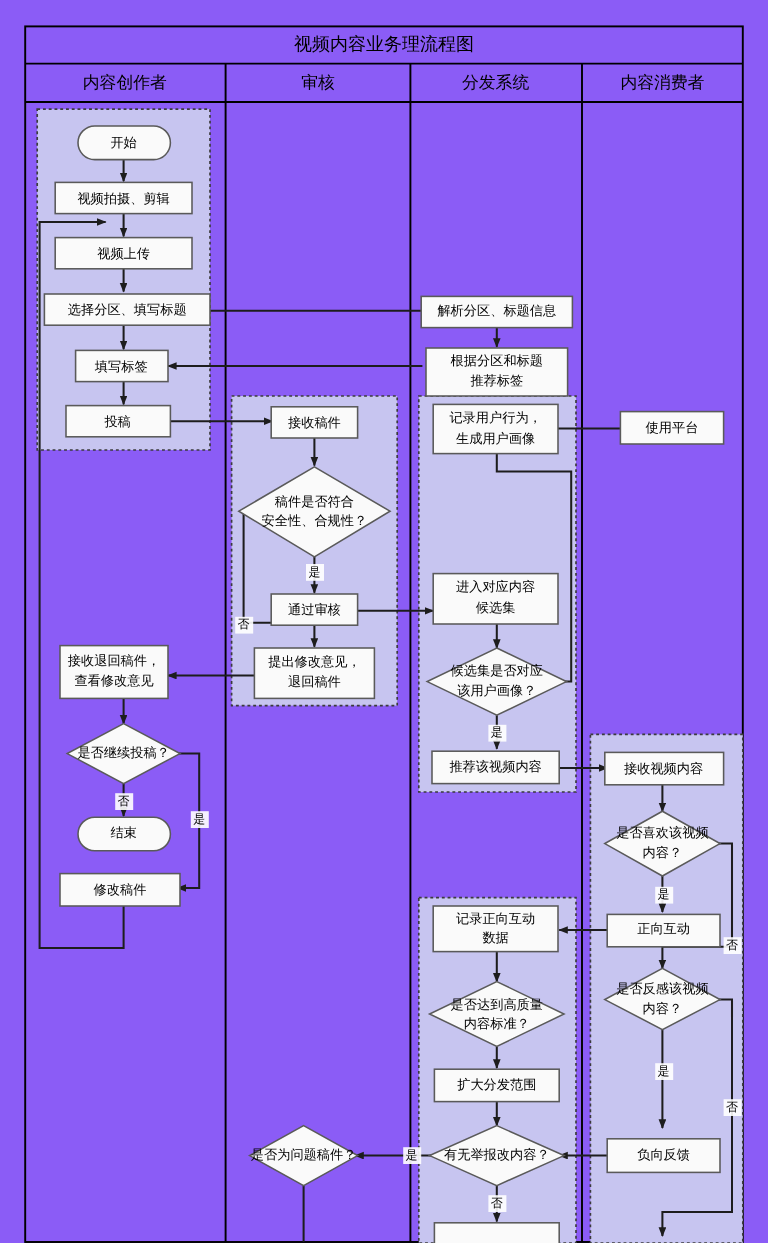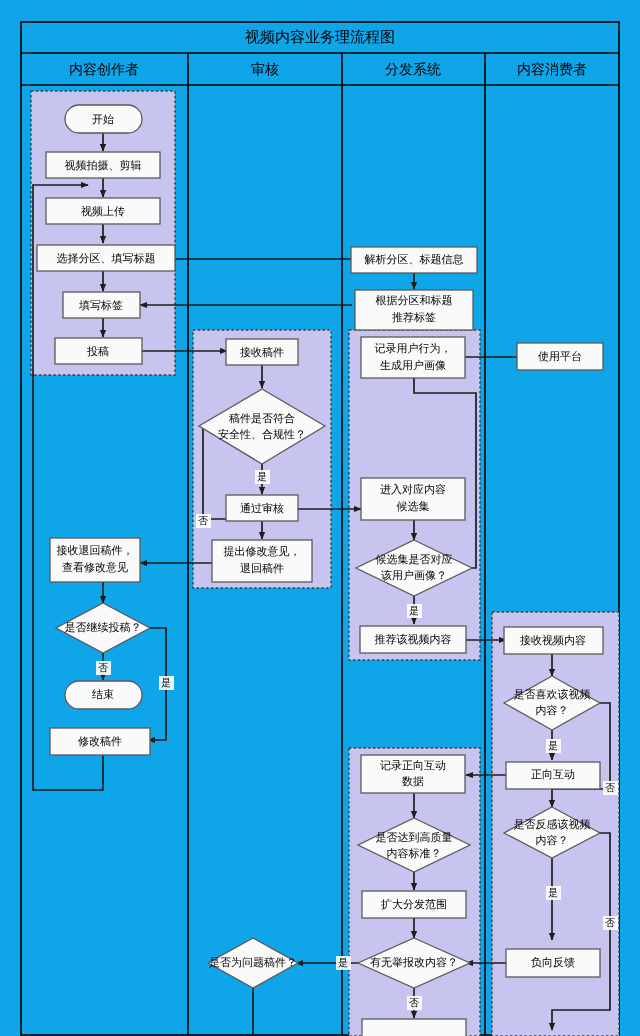--- a/index.html
+++ b/index.html
@@ -6,21 +6,21 @@
     margin: 0;
     padding: 0;
     background: #ffffff;
     font-family: "Liberation Sans", "DejaVu Sans", sans-serif;
   }
   #root {
     position: relative;
     width: 640px;
     height: 1036px;
     overflow: hidden;
-    background: #0ea5e9;
+    background: #8b5cf6;
   }
   #chart-svg { position: absolute; left: 0; top: 0; }
   .lane-title, .lane-header-label {
     font-size: 14px;
     fill: #000;
     text-anchor: middle;
     dominant-baseline: middle;
   }
   .lane-title { font-size: 15px; }
   .node-text {

